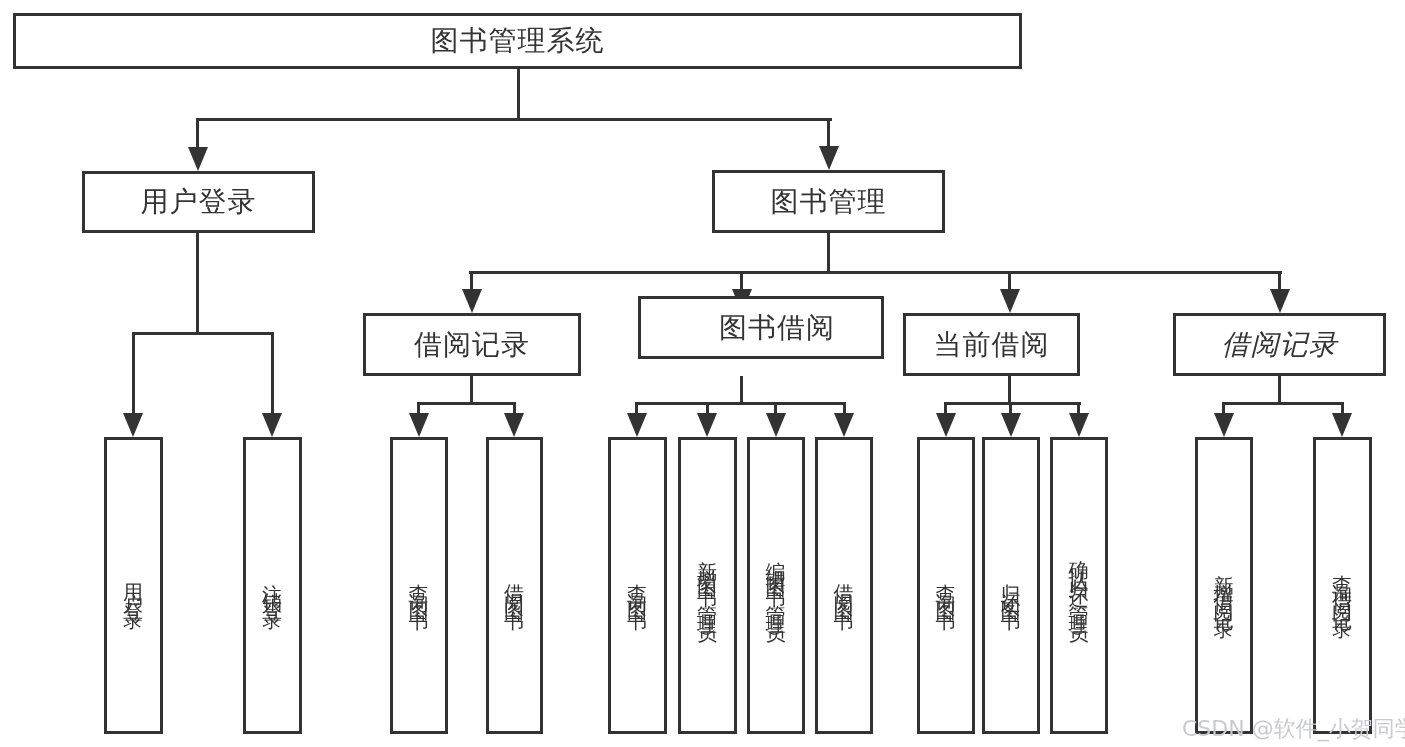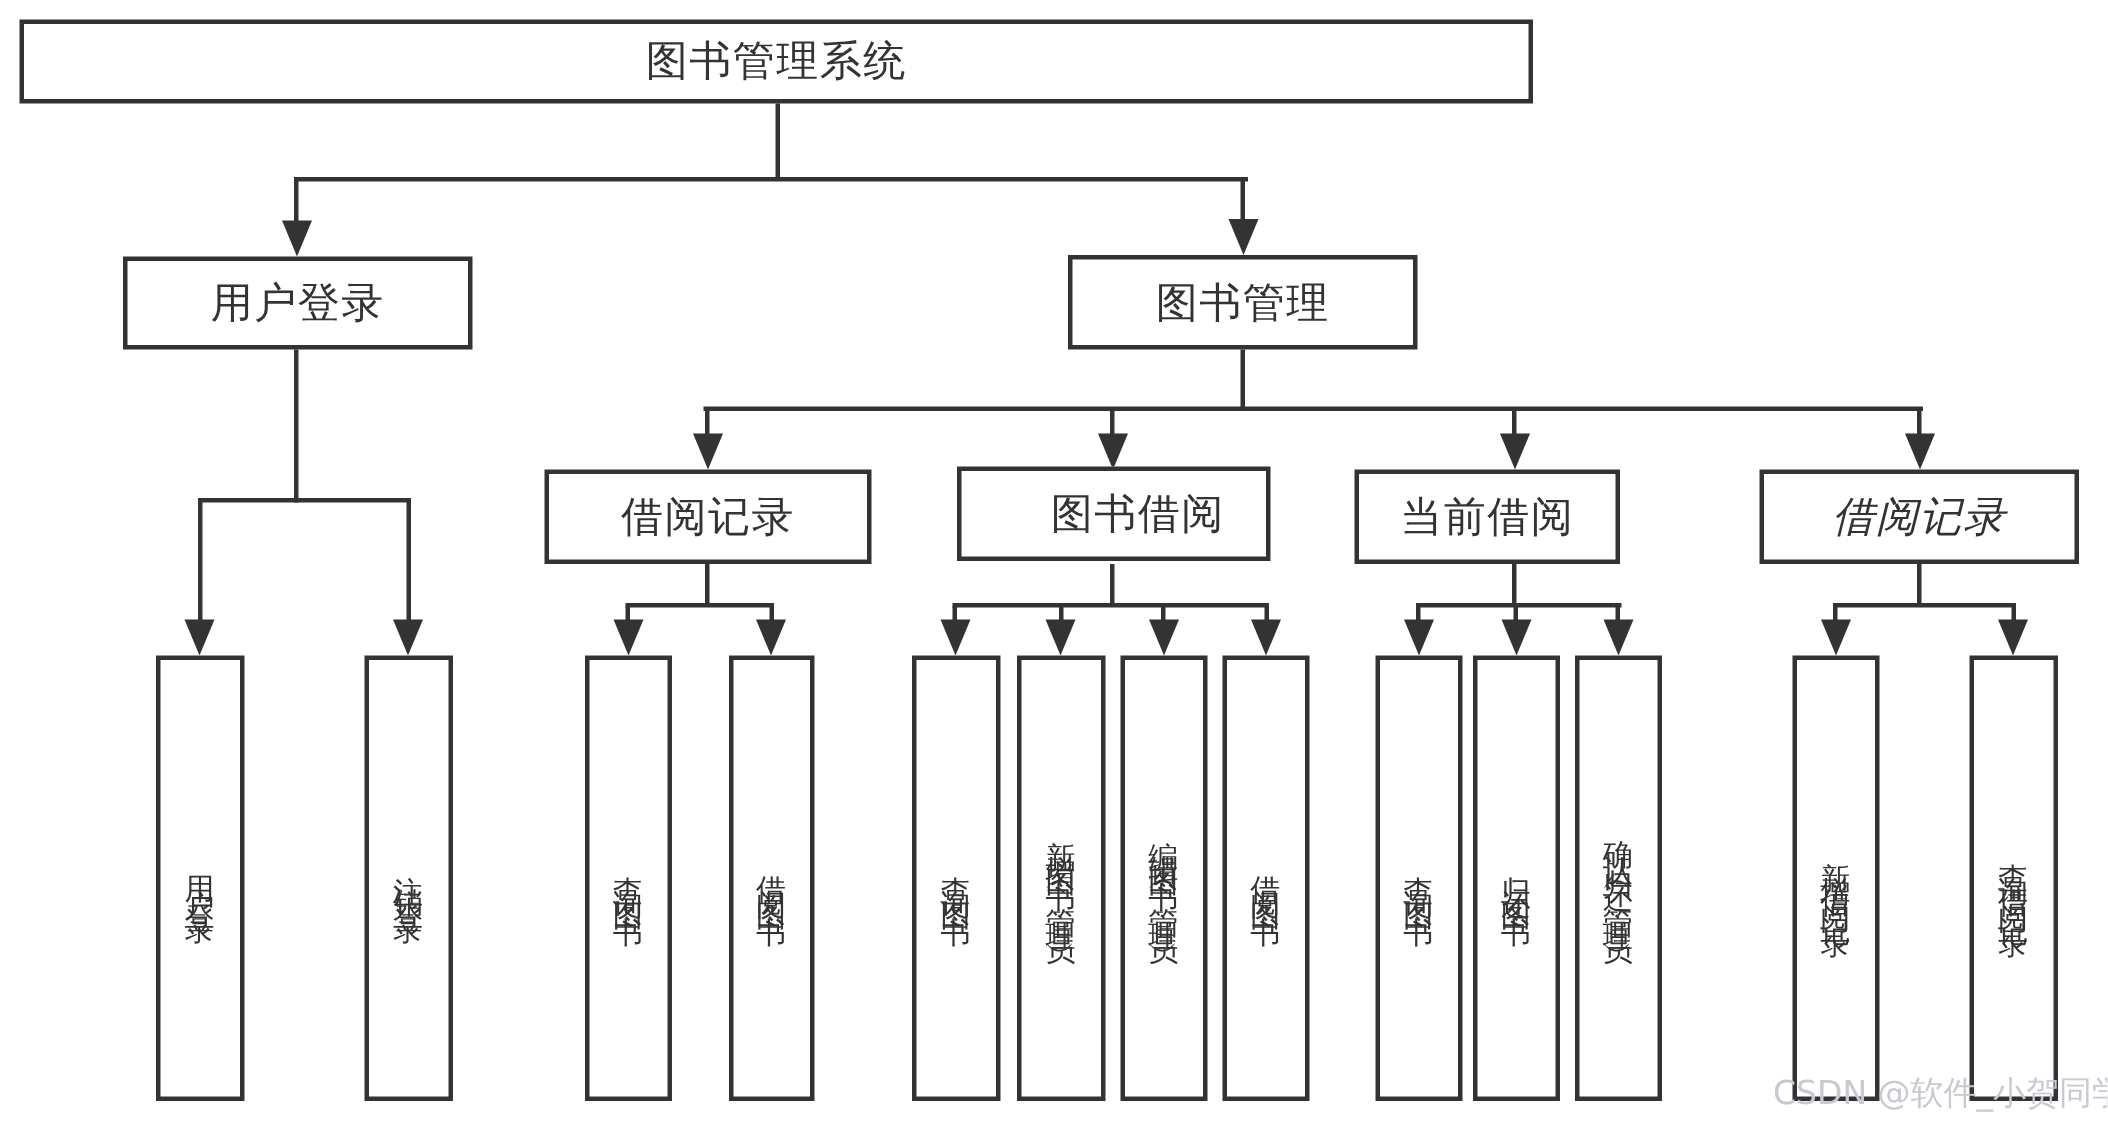--- a/index.html
+++ b/index.html
@@ -82,21 +82,21 @@
   <div class="line" style="left:740px;top:273px;width:3px;height:18px;"></div>
   <div class="arrow" style="left:732px;top:289px;"></div>
   <div class="line" style="left:1008px;top:273px;width:3px;height:18px;"></div>
   <div class="arrow" style="left:1000px;top:289px;"></div>
   <div class="line" style="left:1278px;top:273px;width:3px;height:18px;"></div>
   <div class="arrow" style="left:1270px;top:289px;"></div>
 
   <div class="box" style="left:363px;top:313px;width:218px;height:63px;">
     <span class="hlabel">借阅记录</span>
   </div>
-  <div class="box" style="left:638px;top:311px;width:209px;height:63px;padding-left:32px;">
+  <div class="box" style="left:638px;top:296px;width:246px;height:63px;padding-left:32px;">
     <span class="hlabel">图书借阅</span>
   </div>
   <div class="box" style="left:903px;top:313px;width:177px;height:63px;">
     <span class="hlabel">当前借阅</span>
   </div>
   <div class="box" style="left:1173px;top:313px;width:213px;height:63px;font-style:italic;">
     <span class="hlabel">借阅记录</span>
   </div>
 
   <div class="line" style="left:470px;top:376px;width:3px;height:28px;"></div>

